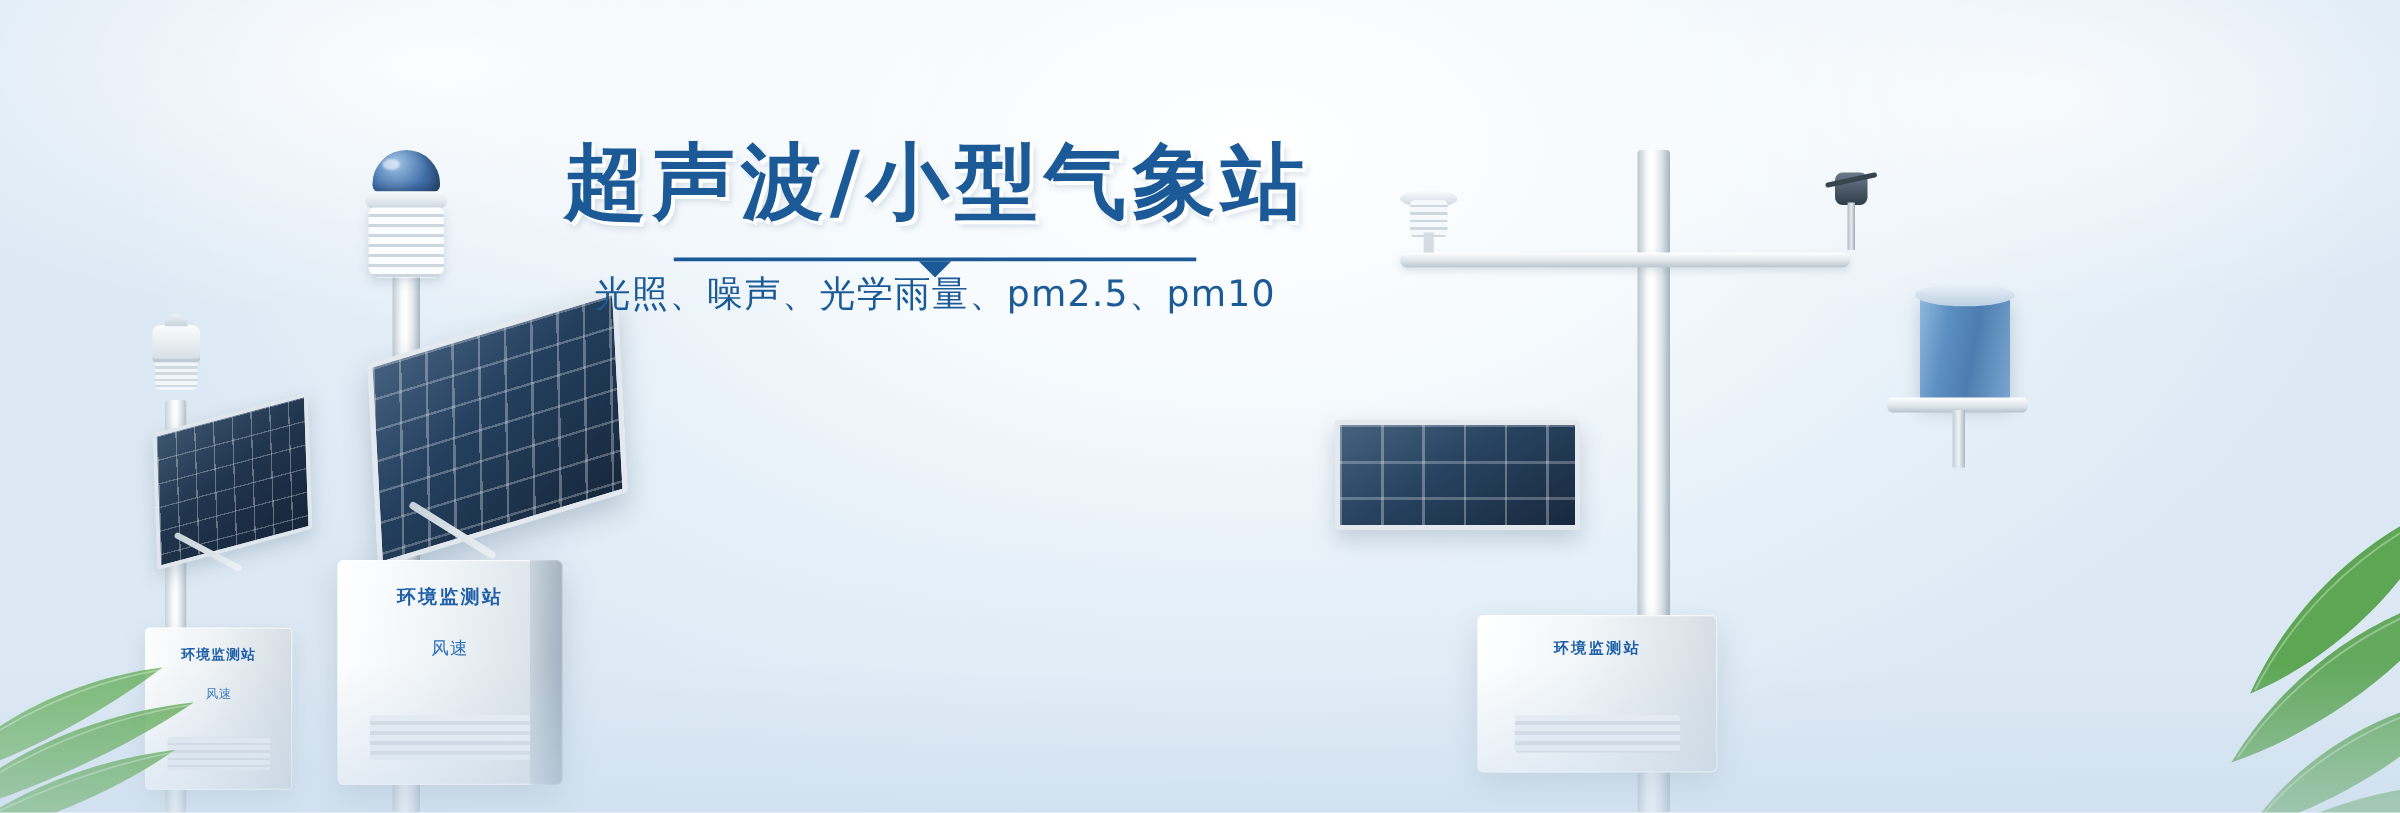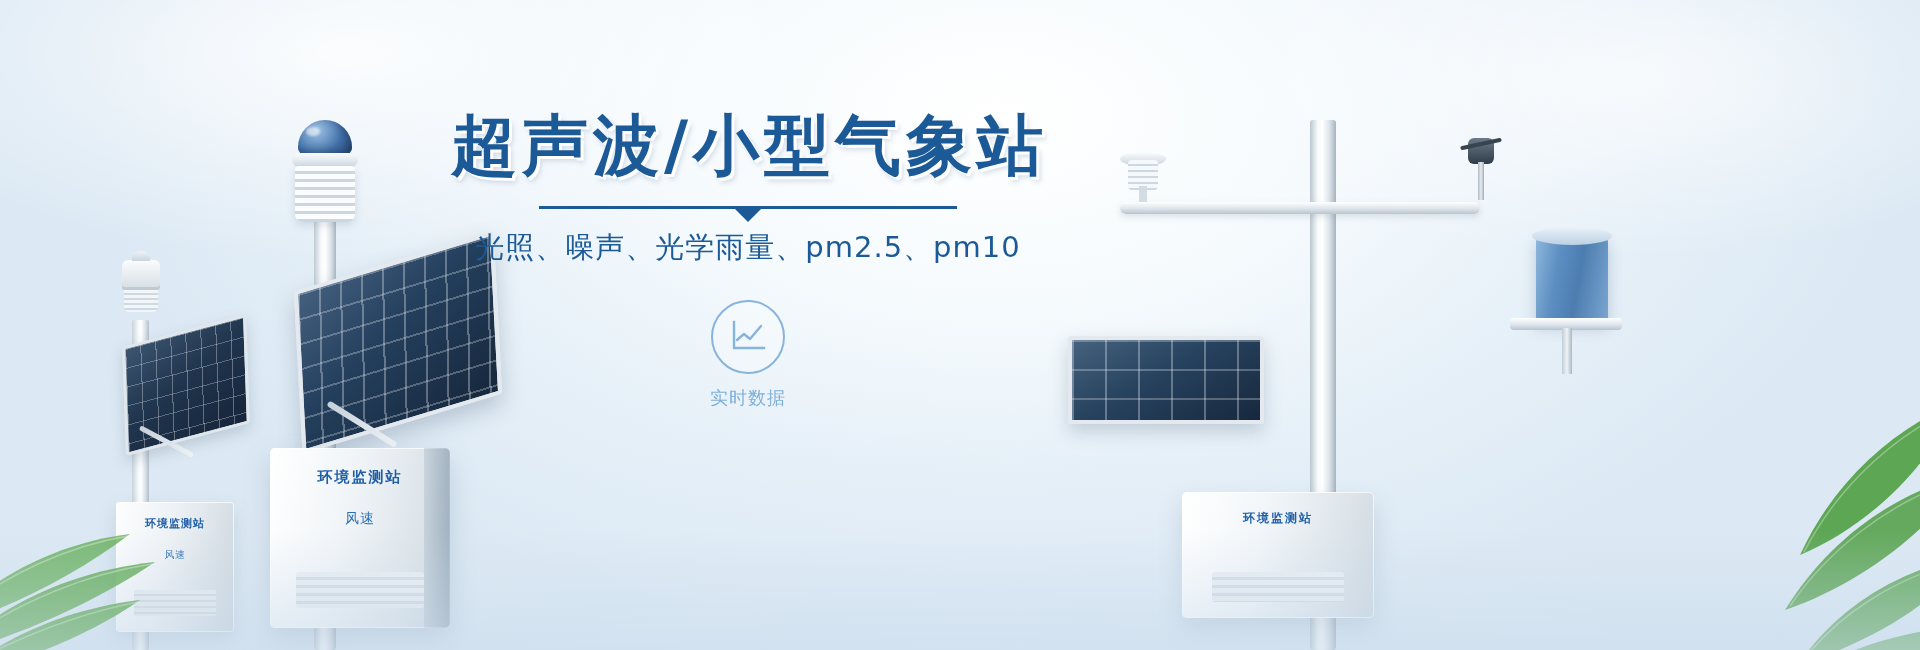--- a/index.html
+++ b/index.html
@@ -404,33 +404,24 @@
   <div class="ground-shadow"></div>
 
   <div class="content">
 
     <div class="title">超声波/小型气象站</div>
 
     <div class="divider">
       <span class="tri"></span>
     </div>
 
-    <div class="subtitle" style="margin-top:16px">光照、噪声、光学雨量、pm2.5、pm10</div>
+    <div class="subtitle" style="margin-top:4px">光照、噪声、光学雨量、pm2.5、pm10</div>
 
     <div class="features">
 
-      <div class="feature">
-        <div class="fcircle">
-          <svg width="40" height="38" viewBox="0 0 40 38">
-            <path d="M6 4 V30 H36" stroke="#86b4dd" stroke-width="2.4" fill="none" stroke-linecap="square"></path>
-            <path d="M9 22 L16 16 L22 21 L33 8" stroke="#86b4dd" stroke-width="2.4" fill="none" stroke-linecap="round" stroke-linejoin="round"></path>
-          </svg>
-        </div>
-        <div class="flabel">实时数据</div>
-      </div>
 
 
 
 
     </div>
   </div>
 
 </div>
 
 </body></html>

